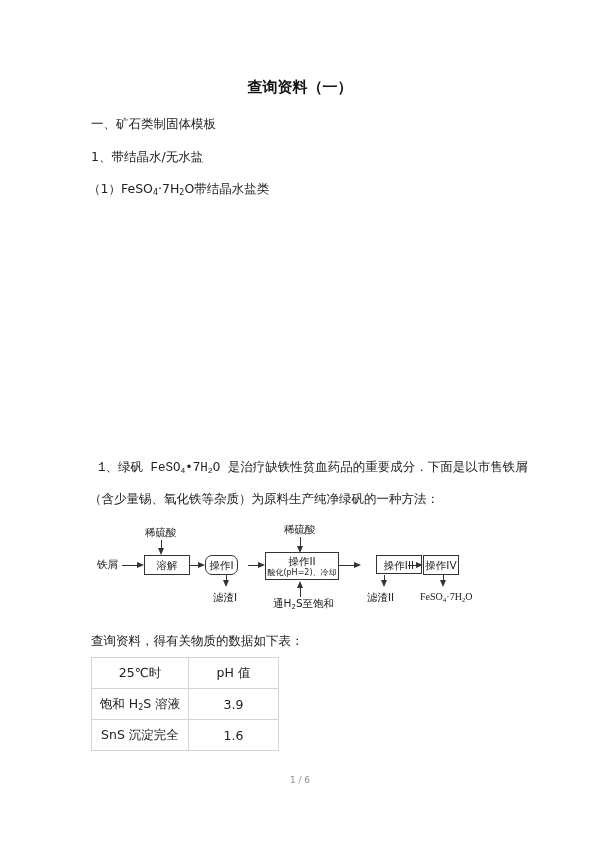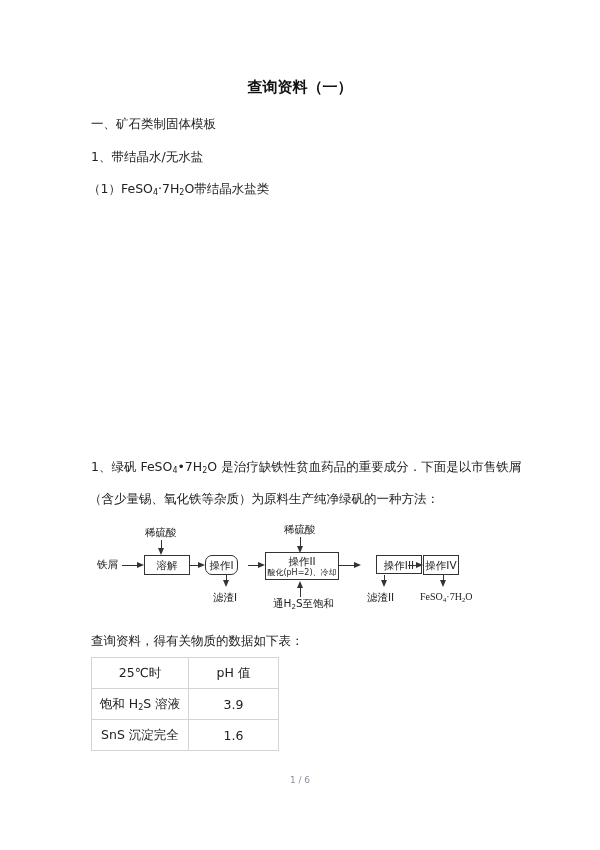--- a/index.html
+++ b/index.html
@@ -25,21 +25,21 @@
 <body>
 
 <div class="abs title">查询资料（一）</div>
 
 <div class="abs p" style="left:91px; top:116px;">一、矿石类制固体模板</div>
 
 <div class="abs p" style="left:91px; top:149px;">1、带结晶水/无水盐</div>
 
 <div class="abs p" style="left:88px; top:181px;"><span>（1）FeSO</span><sub>4</sub><span>·7H</span><sub>2</sub><span>O带结晶水盐类</span></div>
 
-<div class="abs p" style="left:91px; top:459px;"><span>1、绿矾 FeSO</span><sub>4</sub><span>•7H</span><sub>2</sub><span>O 是治疗缺铁性贫血药品的重要成分．下面是以市售铁屑</span></div>
+<div class="abs p" style="left:98px; top:459px;font-family:Liberation Mono, monospace;"><span>1、绿矾 FeSO</span><sub>4</sub><span>•7H</span><sub>2</sub><span>O 是治疗缺铁性贫血药品的重要成分．下面是以市售铁屑</span></div>
 
 <div class="abs p" style="left:89px; top:491px;">（含少量锡、氧化铁等杂质）为原料生产纯净绿矾的一种方法：</div>
 
 <div class="abs" style="left:0; top:0; width:600px; height:850px;">
   <div class="lbl" style="left:97px; top:558px;">铁屑</div>
   <div class="hline" style="left:122px; top:565px; width:16px;"></div>
   <div class="arr-r" style="left:137px; top:562px;"></div>
 
   <div class="lbl" style="left:145px; top:526px;">稀硫酸</div>
   <div class="vline" style="left:161px; top:540px; height:9px;"></div>

